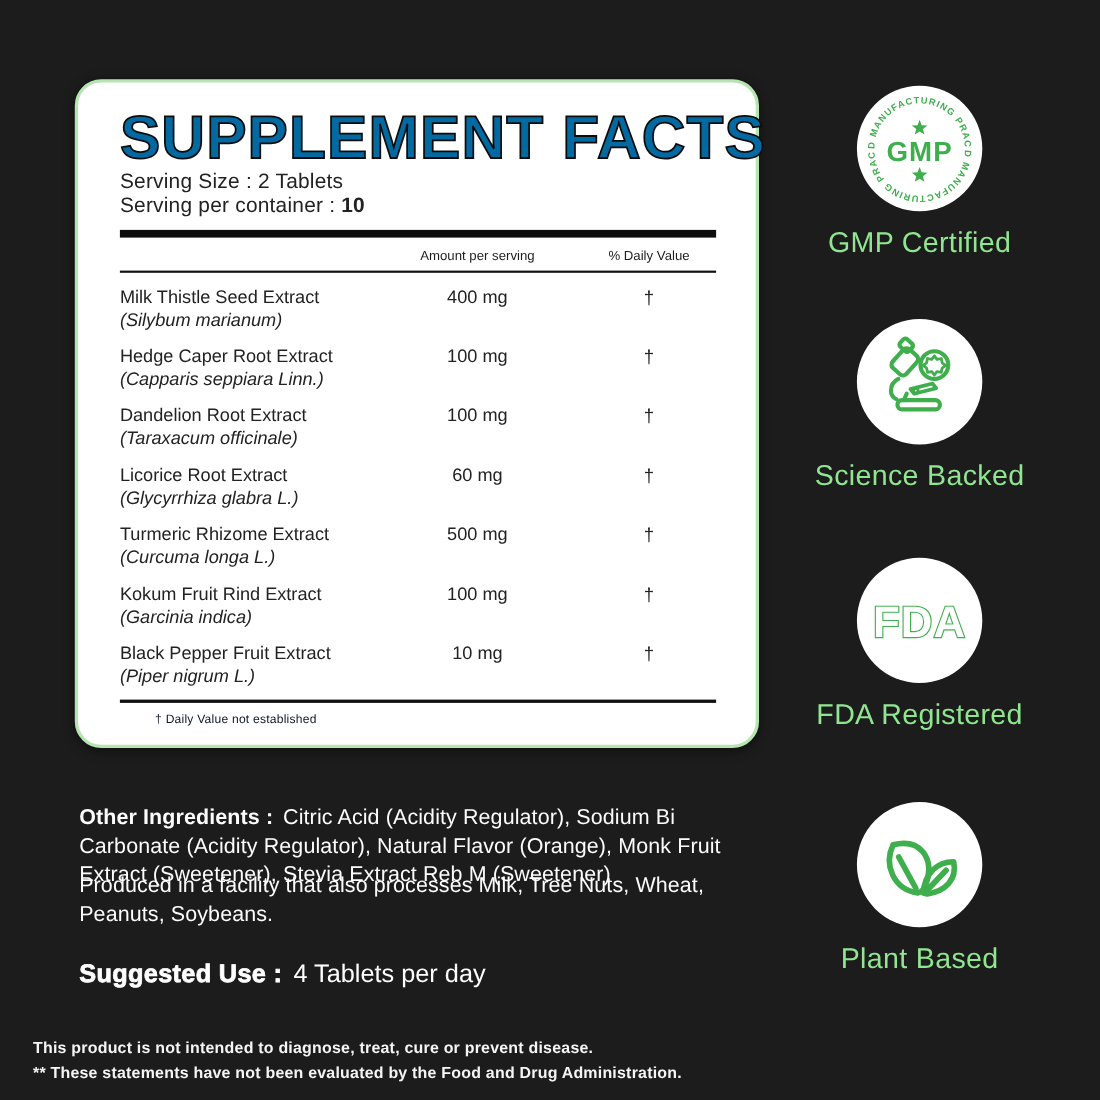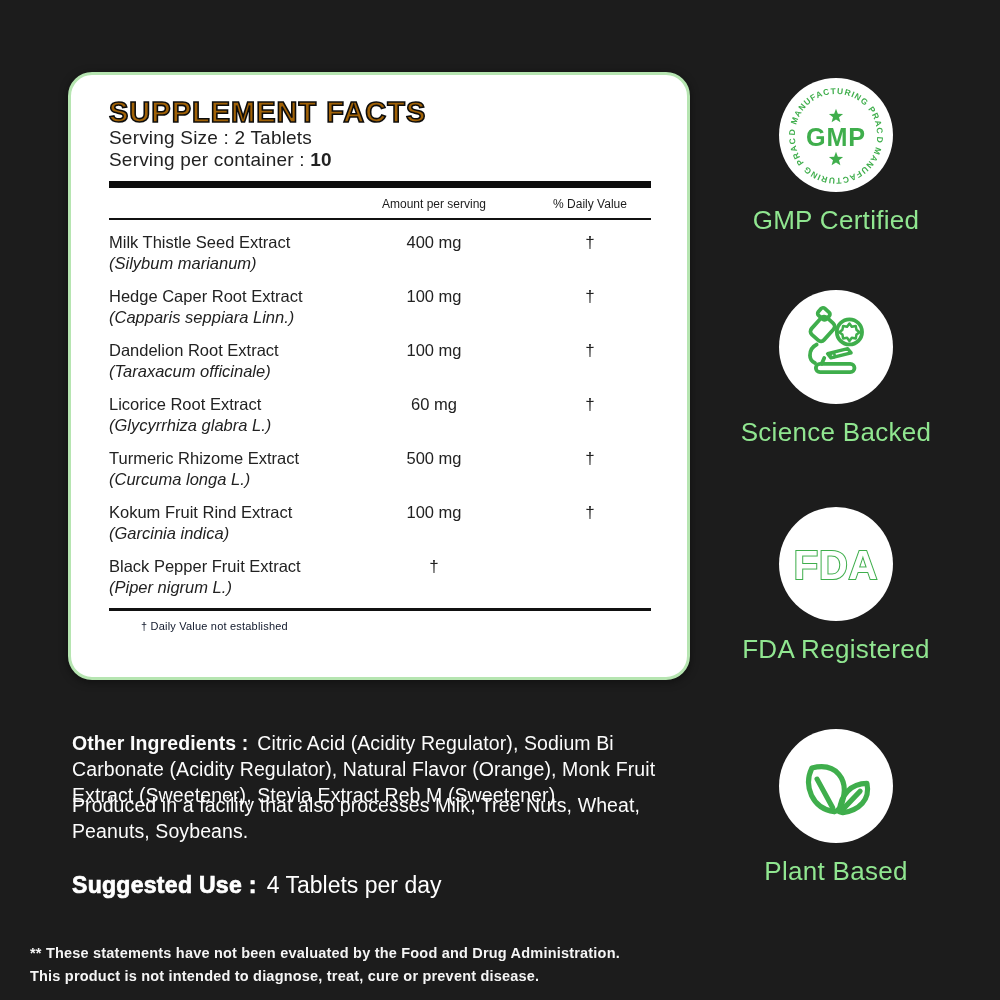--- a/index.html
+++ b/index.html
@@ -15,21 +15,21 @@
   .panel {
     position:absolute; left:68px; top:72px;
     width:622px; height:608px;
     background:#ffffff;
     border:3px solid #b6e5b1;
     border-radius:24px;
     padding:20px 36px 0 38px;
     box-shadow:0 2px 10px rgba(0,0,0,0.45);
   }
   .title {
-    font-size:29px; font-weight:bold; color:#a16207;
+    font-size:55px; font-weight:bold; color:#0369a1;
     letter-spacing:1px; line-height:1.05; margin-top:2px;
     -webkit-text-stroke:1.6px #0c0c0c;
     white-space:nowrap;
   }
   .serv { font-size:19px; color:#222; margin-top:0; letter-spacing:.2px; }
   .serv .val-bold { font-weight:bold; }
   .rule-thick { height:7px; background:#0d0d0d; margin-top:10px; }
   .rule-thin  { height:2px; background:#111; margin-top:7px; }
   .rule-bottom{ height:3px; background:#111; margin-top:10px; }
 
@@ -146,40 +146,41 @@
       <div class="sci">(Garcinia indica)</div>
     </div>
     <div class="amt">100 mg</div>
     <div class="dv">†</div>
   </div>
   <div class="t-row">
     <div class="name">
       <div>Black Pepper Fruit Extract</div>
       <div class="sci">(Piper nigrum L.)</div>
     </div>
+    <div class="amt">10 mg</div>
     <div class="dv">†</div>
   </div>
 
   <div class="rule-bottom"></div>
   <div class="dv-note">† Daily Value not established</div>
 </div>
 
 <div class="other">
   <span class="oi-label">Other Ingredients :</span><span>Citric Acid (Acidity Regulator), Sodium Bi Carbonate (Acidity Regulator), Natural Flavor (Orange), Monk Fruit Extract (Sweetener), Stevia Extract Reb M (Sweetener)</span>
 </div>
 
 <div class="allergen">Produced in a facility that also processes Milk, Tree Nuts, Wheat, Peanuts, Soybeans.</div>
 
 <div class="suggested">
   <span class="lbl">Suggested Use :</span><span>4 Tablets per day</span>
 </div>
 
 <div class="disclaimer">
+  <div>This product is not intended to diagnose, treat, cure or prevent disease.</div>
   <div>** These statements have not been evaluated by the Food and Drug Administration.</div>
-  <div>This product is not intended to diagnose, treat, cure or prevent disease.</div>
 </div>
 
 <div class="badge b1">
   <div class="circle">
     <svg width="112" height="112" viewBox="0 0 120 120">
       <defs>
         <path id="arcT" d="M 16,60 A 44,44 0 0 1 104,60" fill="none"></path>
         <path id="arcB" d="M 104,62 A 44,44 0 0 1 16,62" fill="none"></path>
       </defs>
       <text font-size="9" font-weight="bold" fill="#3fae4c" letter-spacing="1.1">

